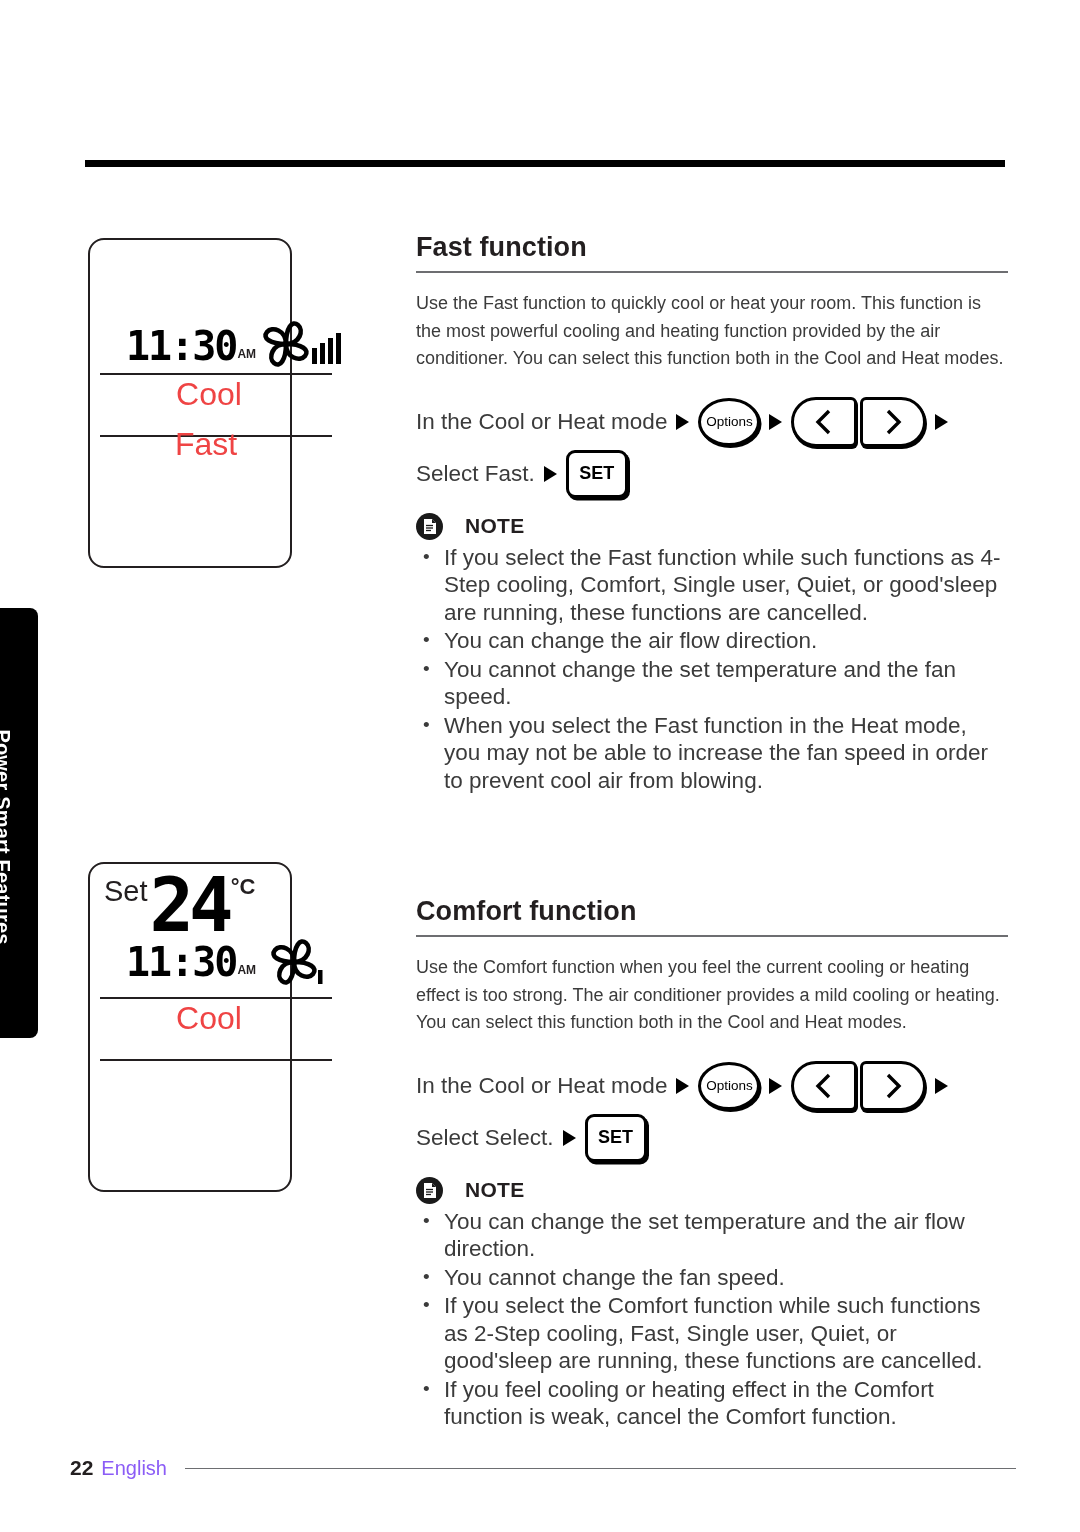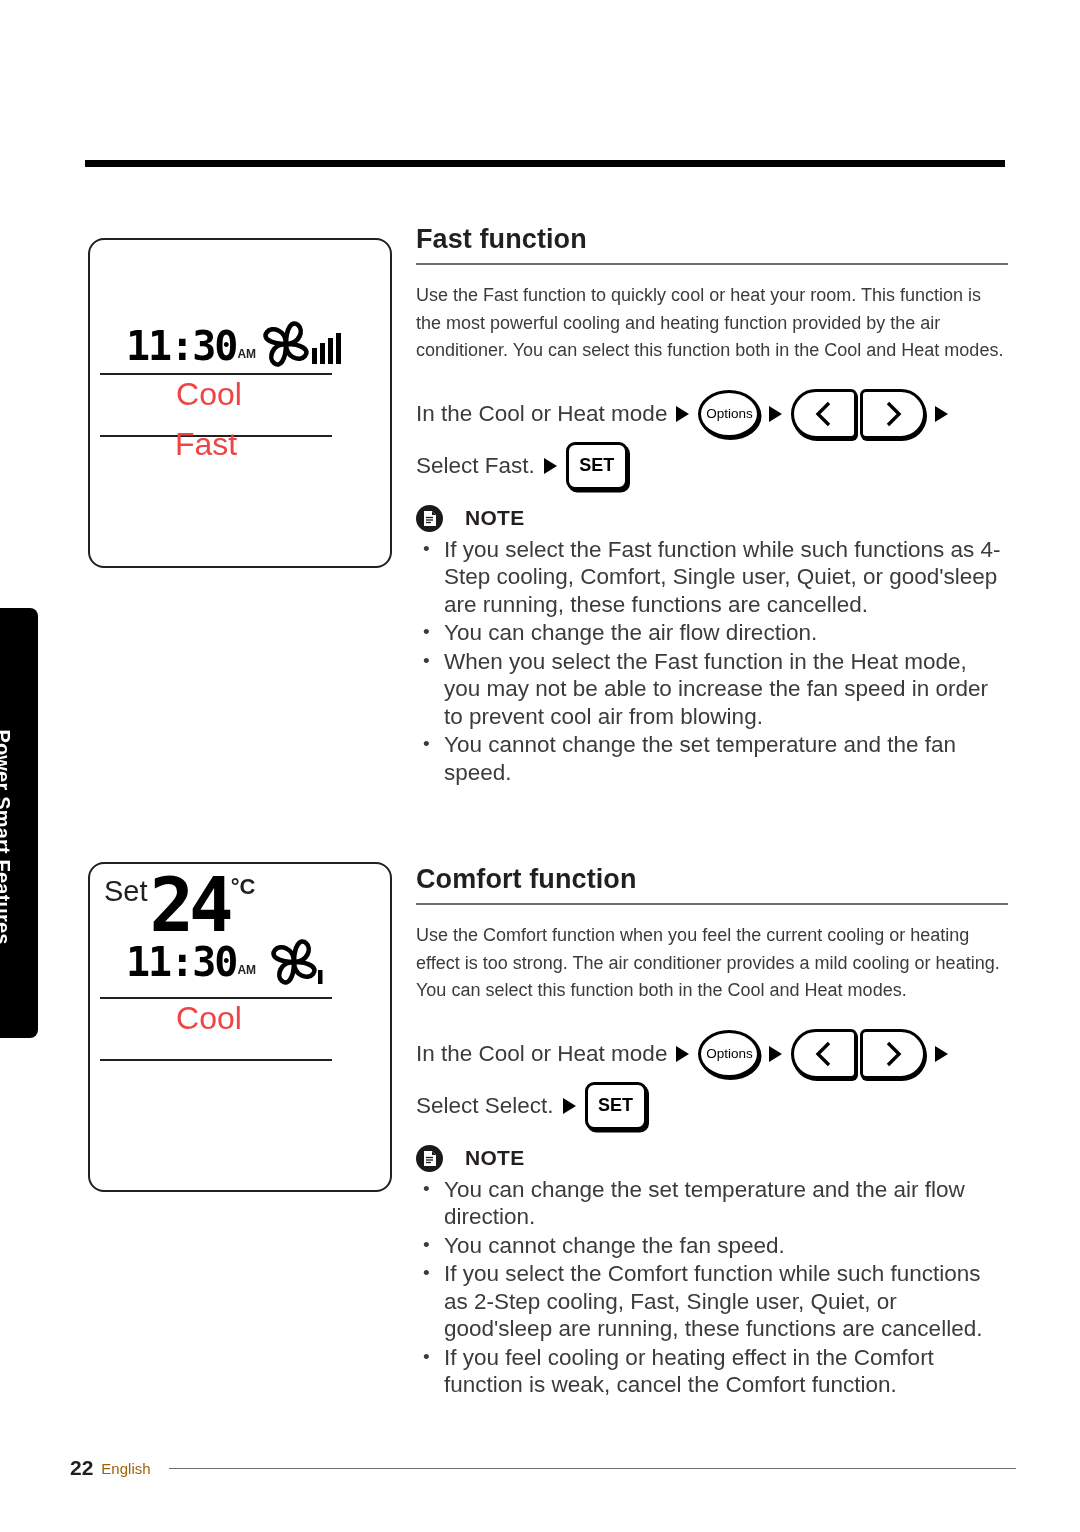--- a/index.html
+++ b/index.html
@@ -41,21 +41,21 @@
   .top-rule {
     position: absolute;
     left: 85px; top: 160px;
     width: 920px; height: 7px;
     background: #000000;
   }
 
   
   .lcd {
     position: absolute;
-    width: 304px; height: 330px;
+    width: 204px; height: 330px;
     border: 2px solid #231f20;
     border-radius: 16px;
     background: #fff;
   }
   #lcd-fast { left: 88px; top: 238px; }
   #lcd-comfort { left: 88px; top: 862px; }
 
   .lcd-inner { position: relative; width: 100%; height: 100%; }
 
   
@@ -219,21 +219,21 @@
   }
 
   
   .footer {
     position: absolute;
     left: 70px; bottom: 52px;
     width: 946px;
     display: flex; align-items: center;
   }
   .footer .pg { font-size: 21px; font-weight: bold; color: #231f20; }
-  .footer .lang { font-size: 15px; color: #a16207; margin-left: 8px; }
+  .footer .lang { font-size: 20px; color: #8b5cf6; margin-left: 8px; }
   .footer .f-rule { flex: 1; height: 1px; background: #6d6e71; margin-left: 18px; }
 </style>
 </head>
 <body>
 
 <div class="side-tab">
   <span class="side-tab-label">Power Smart Features</span>
 </div>
 
 <div class="top-rule"></div>
@@ -295,21 +295,21 @@
         </g>
       </svg>
     </span>
 
     <div class="lcd-hr" style="left:10px; top:133px; width:232px;"></div>
     <div class="lcd-mode" style="left:0; top:136px; width:238px; text-align:center;">Cool</div>
     <div class="lcd-hr" style="left:10px; top:195px; width:232px;"></div>
   </div>
 </div>
 
-<div class="content" style="top:224px;">
+<div class="content" style="top:232px;">
   <h2 class="sect">Fast function</h2>
   <div class="sect-rule"></div>
   <p class="body">Use the Fast function to quickly cool or heat your room. This function is the most powerful cooling and heating function provided by the air conditioner. You can select this function both in the Cool and Heat modes.</p>
 
   <div class="instr" style="margin-top:20px;">
     <span class="txt">In the Cool or Heat mode</span>
     <span class="tri"></span>
     <span class="btn-options">Options</span>
     <span class="tri"></span>
     <span class="arrow-group">
@@ -343,26 +343,26 @@
           <line x1="4" y1="10" x2="11" y2="10"></line>
           <line x1="4" y1="12.5" x2="9" y2="12.5"></line>
         </g>
       </svg>
     </span>
     <span class="note-title">NOTE</span>
   </div>
   <ul class="notes">
     <li>If you select the Fast function while such functions as 4-Step cooling, Comfort, Single user, Quiet, or good'sleep are running, these functions are cancelled.</li>
     <li>You can change the air flow direction.</li>
+    <li>You cannot change the set temperature and the fan speed.</li>
     <li>When you select the Fast function in the Heat mode, you may not be able to increase the fan speed in order to prevent cool air from blowing.</li>
-    <li>You cannot change the set temperature and the fan speed.</li>
   </ul>
 </div>
 
-<div class="content" style="top:864px;">
+<div class="content" style="top:896px;">
   <h2 class="sect">Comfort function</h2>
   <div class="sect-rule"></div>
   <p class="body">Use the Comfort function when you feel the current cooling or heating effect is too strong. The air conditioner provides a mild cooling or heating. You can select this function both in the Cool and Heat modes.</p>
 
   <div class="instr" style="margin-top:20px;">
     <span class="txt">In the Cool or Heat mode</span>
     <span class="tri"></span>
     <span class="btn-options">Options</span>
     <span class="tri"></span>
     <span class="arrow-group">

